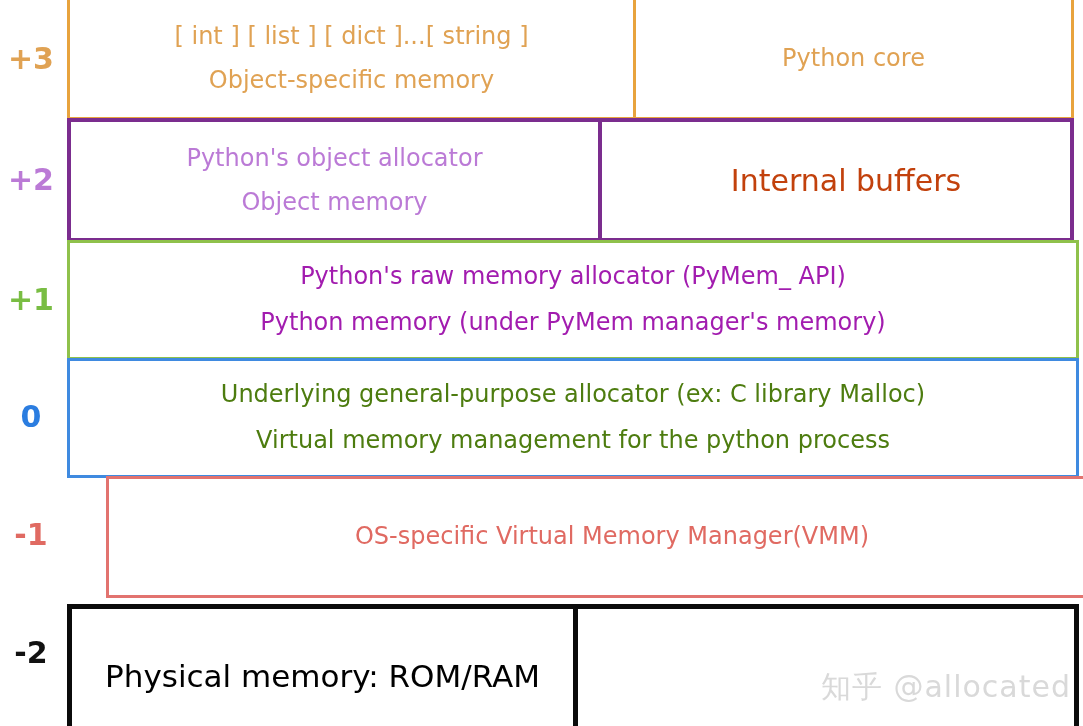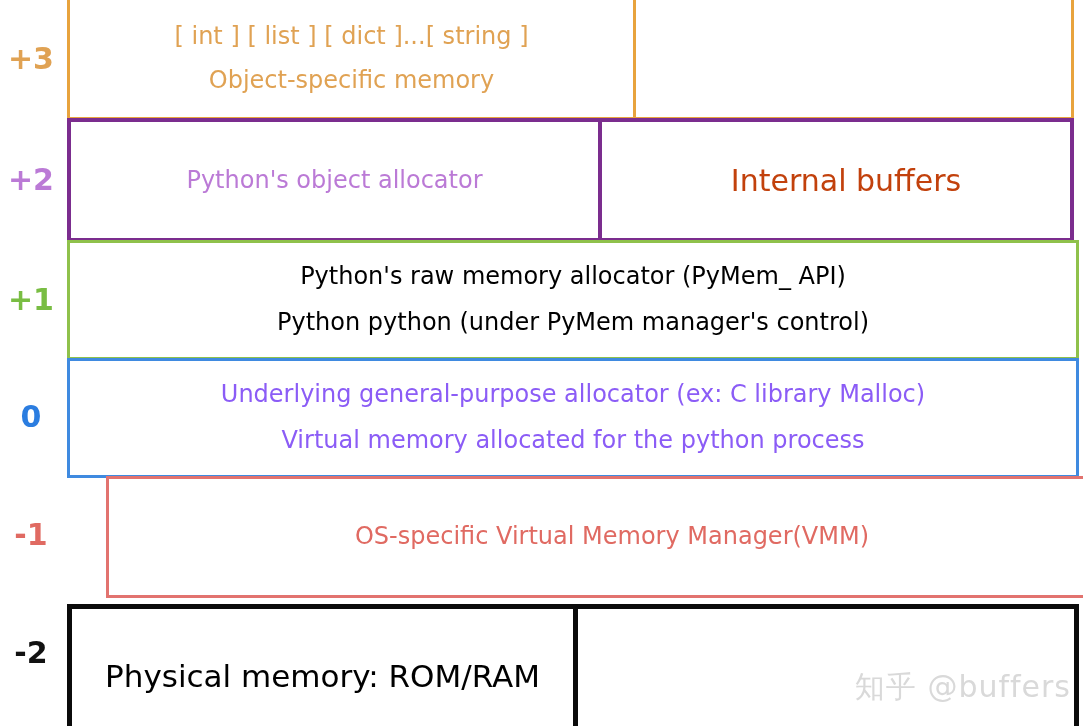--- a/index.html
+++ b/index.html
@@ -78,29 +78,29 @@
   #layer-p2 .cell.left  { width: 531px; border-right: 4px solid #7b2d8e; color: #bb7ad6; }
   #layer-p2 .cell.right { flex: 1; color: #c2410c; }
   #layer-p2 .cell.left .ln  { font-size: 24px; line-height: 1.85; }
   #layer-p2 .cell.right .ln { font-size: 30px; line-height: 1.3; }
 
   
   #layer-p1 {
     left: 67px;  top: 240px;  width: 1012px; height: 120px;
     border: 3px solid #8fc14b;
   }
-  #layer-p1 .cell { flex: 1; color: #000000; }
+  #layer-p1 .cell { flex: 1; color: #a21caf; }
   #layer-p1 .ln { font-size: 24px; line-height: 1.9; }
 
   
   #layer-0 {
     left: 67px;  top: 358px;  width: 1012px; height: 120px;
     border: 3px solid #3f8ae0;
   }
-  #layer-0 .cell { flex: 1; color: #8b5cf6; }
+  #layer-0 .cell { flex: 1; color: #4d7c0f; }
   #layer-0 .ln { font-size: 24px; line-height: 1.9; }
 
   
   #layer-m1 {
     left: 67px;  top: 476px;  width: 1012px; height: 122px;
     border: 3px solid #e2736f;
     margin-left: 39px;
   }
   #layer-m1 .cell { flex: 1; color: #e06a62; }
   #layer-m1 .ln { font-size: 24px; line-height: 1.9; }
@@ -139,53 +139,55 @@
   <div class="lvl-label" style="top:402px; color:#2b7de0;">0</div>
   <div class="lvl-label" style="top:520px; color:#e06a62;">-1</div>
   <div class="lvl-label" style="top:638px; color:#111111;">-2</div>
 
   <div class="layer" id="layer-p3">
     <div class="cell left">
       <span class="ln">[ int ] [ list ] [ dict ]...[ string ]</span>
       <span class="ln">Object-specific memory</span>
     </div>
     <div class="cell right">
+      <span class="ln">Python core</span>
     </div>
   </div>
 
   <div class="layer" id="layer-p2">
     <div class="cell left">
       <span class="ln">Python's object allocator</span>
+      <span class="ln">Object memory</span>
     </div>
     <div class="cell right">
       <span class="ln">Internal buffers</span>
     </div>
   </div>
 
   <div class="layer" id="layer-p1">
     <div class="cell">
       <span class="ln">Python's raw memory allocator (PyMem_ API)</span>
-      <span class="ln">Python python (under PyMem manager's control)</span>
+      <span class="ln">Python memory (under PyMem manager's memory)</span>
     </div>
   </div>
 
   <div class="layer" id="layer-0">
     <div class="cell">
       <span class="ln">Underlying general-purpose allocator (ex: C library Malloc)</span>
-      <span class="ln">Virtual memory allocated for the python process</span>
+      <span class="ln">Virtual memory management for the python process</span>
     </div>
   </div>
 
   <div class="layer" id="layer-m1">
     <div class="cell">
       <span class="ln">OS-specific Virtual Memory Manager(VMM)</span>
     </div>
   </div>
 
   <div class="layer" id="layer-m2">
     <div class="cell left">
       <span class="ln">Physical memory: ROM/RAM</span>
     </div>
   </div>
 
-  <div id="watermark">知乎 @buffers</div>
+  <div id="watermark">知乎 @allocated</div>
 
 </div>
 
 </body></html>

